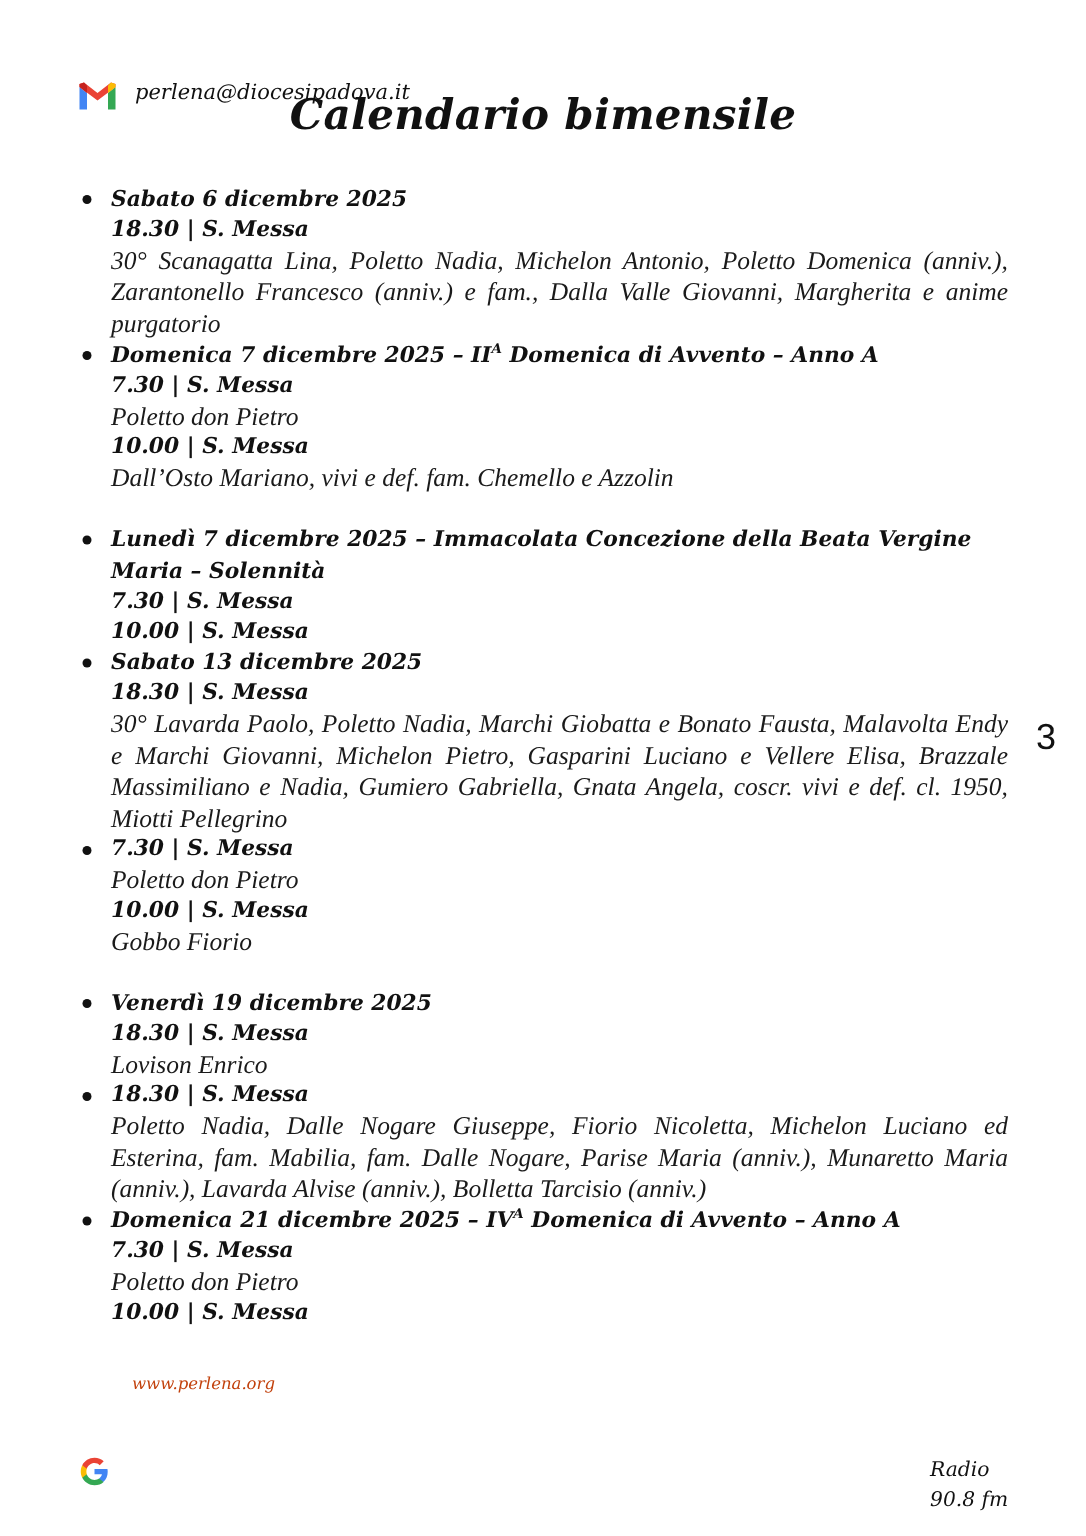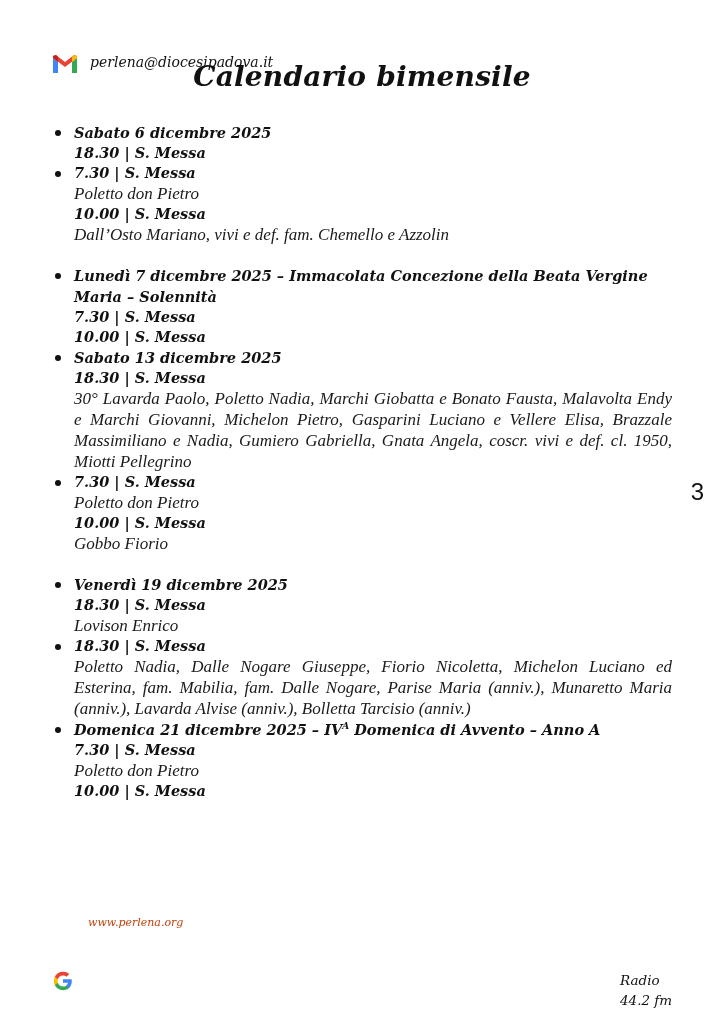--- a/index.html
+++ b/index.html
@@ -37,24 +37,26 @@
 </div>
 
 <div class="title">Calendario bimensile</div>
 
 <div class="content">
 
   <div class="event">
     <span class="bullet"></span>
     <div class="ev-title"><span>Sabato 6 dicembre 2025</span></div>
     <div class="mass">18.30 | S. Messa</div>
+    <div class="intent">30° Scanagatta Lina, Poletto Nadia, Michelon Antonio, Poletto Domenica (anniv.), Zarantonello Francesco (anniv.) e fam., Dalla Valle Giovanni, Margherita e anime purgatorio</div>
   </div>
 
   <div class="event">
     <span class="bullet"></span>
+    <div class="ev-title"><span>Domenica 7 dicembre 2025 – II</span><sup>A</sup><span> Domenica di Avvento – Anno A</span></div>
     <div class="mass">7.30 | S. Messa</div>
     <div class="intent">Poletto don Pietro</div>
     <div class="mass">10.00 | S. Messa</div>
     <div class="intent">Dall’Osto Mariano, vivi e def. fam. Chemello e Azzolin</div>
   </div>
 
   <div class="event gap">
     <span class="bullet"></span>
     <div class="ev-title"><span>Lunedì 7 dicembre 2025 – Immacolata Concezione della Beata Vergine Maria – Solennità</span></div>
     <div class="mass">7.30 | S. Messa</div>
@@ -103,14 +105,14 @@
 
 <svg class="footer-g" viewBox="0 0 24 24">
   <path d="M21.6 12.2c0-.7-.1-1.4-.2-2H12v3.8h5.4c-.2 1.2-.9 2.3-2 3v2.5h3.2c1.9-1.7 3-4.3 3-7.3z" fill="#4285F4"></path>
   <path d="M12 22c2.7 0 5-.9 6.6-2.4l-3.2-2.5c-.9.6-2 1-3.4 1-2.6 0-4.8-1.8-5.6-4.1H3.1v2.6C4.7 19.8 8.1 22 12 22z" fill="#34A853"></path>
   <path d="M6.4 14c-.2-.6-.3-1.3-.3-2s.1-1.4.3-2V7.4H3.1C2.4 8.8 2 10.4 2 12s.4 3.2 1.1 4.6L6.4 14z" fill="#FBBC05"></path>
   <path d="M12 5.9c1.5 0 2.8.5 3.8 1.5l2.9-2.9C17 2.9 14.7 2 12 2 8.1 2 4.7 4.2 3.1 7.4L6.4 10c.8-2.3 3-4.1 5.6-4.1z" fill="#EA4335"></path>
 </svg>
 <span class="footer-web">www.perlena.org</span>
 <div class="footer-radio">
   <div>Radio</div>
-  <div>44.2 fm</div>
+  <div>90.8 fm</div>
 </div>
 
 </body></html>

